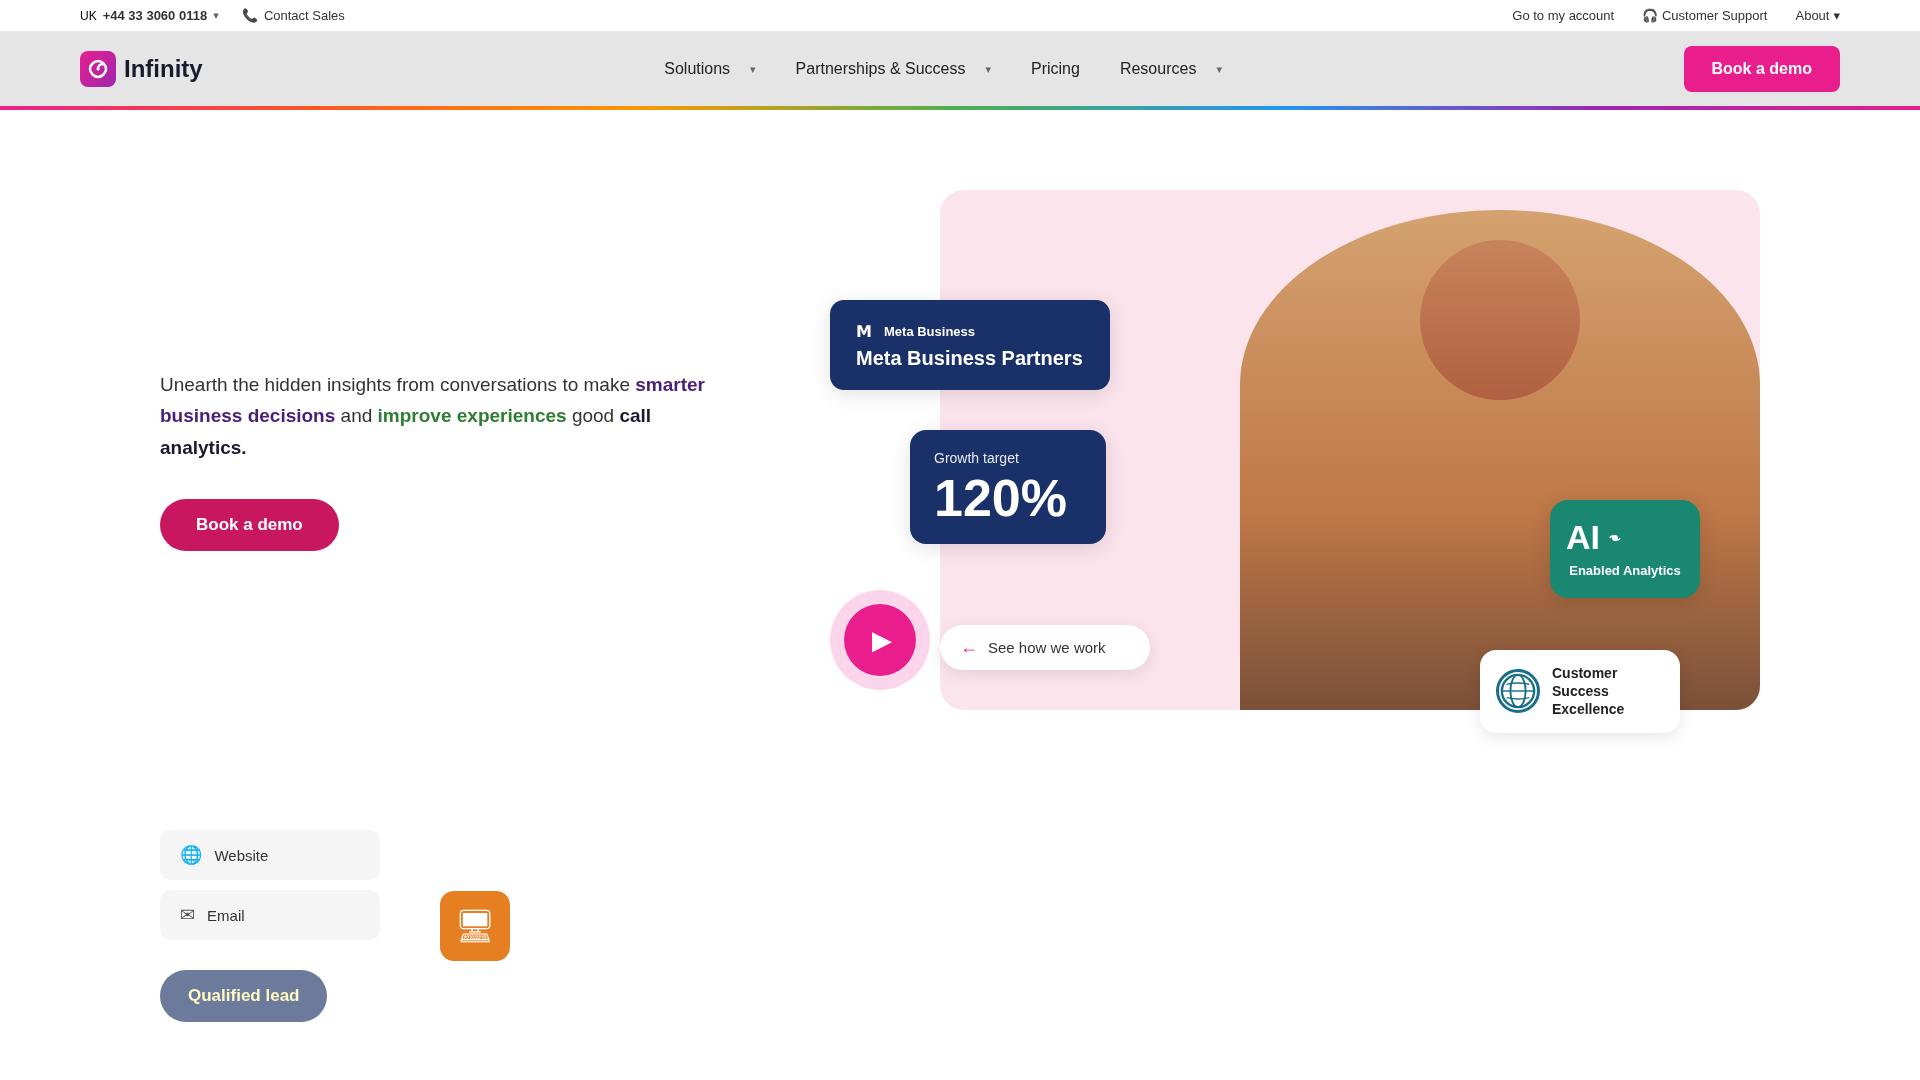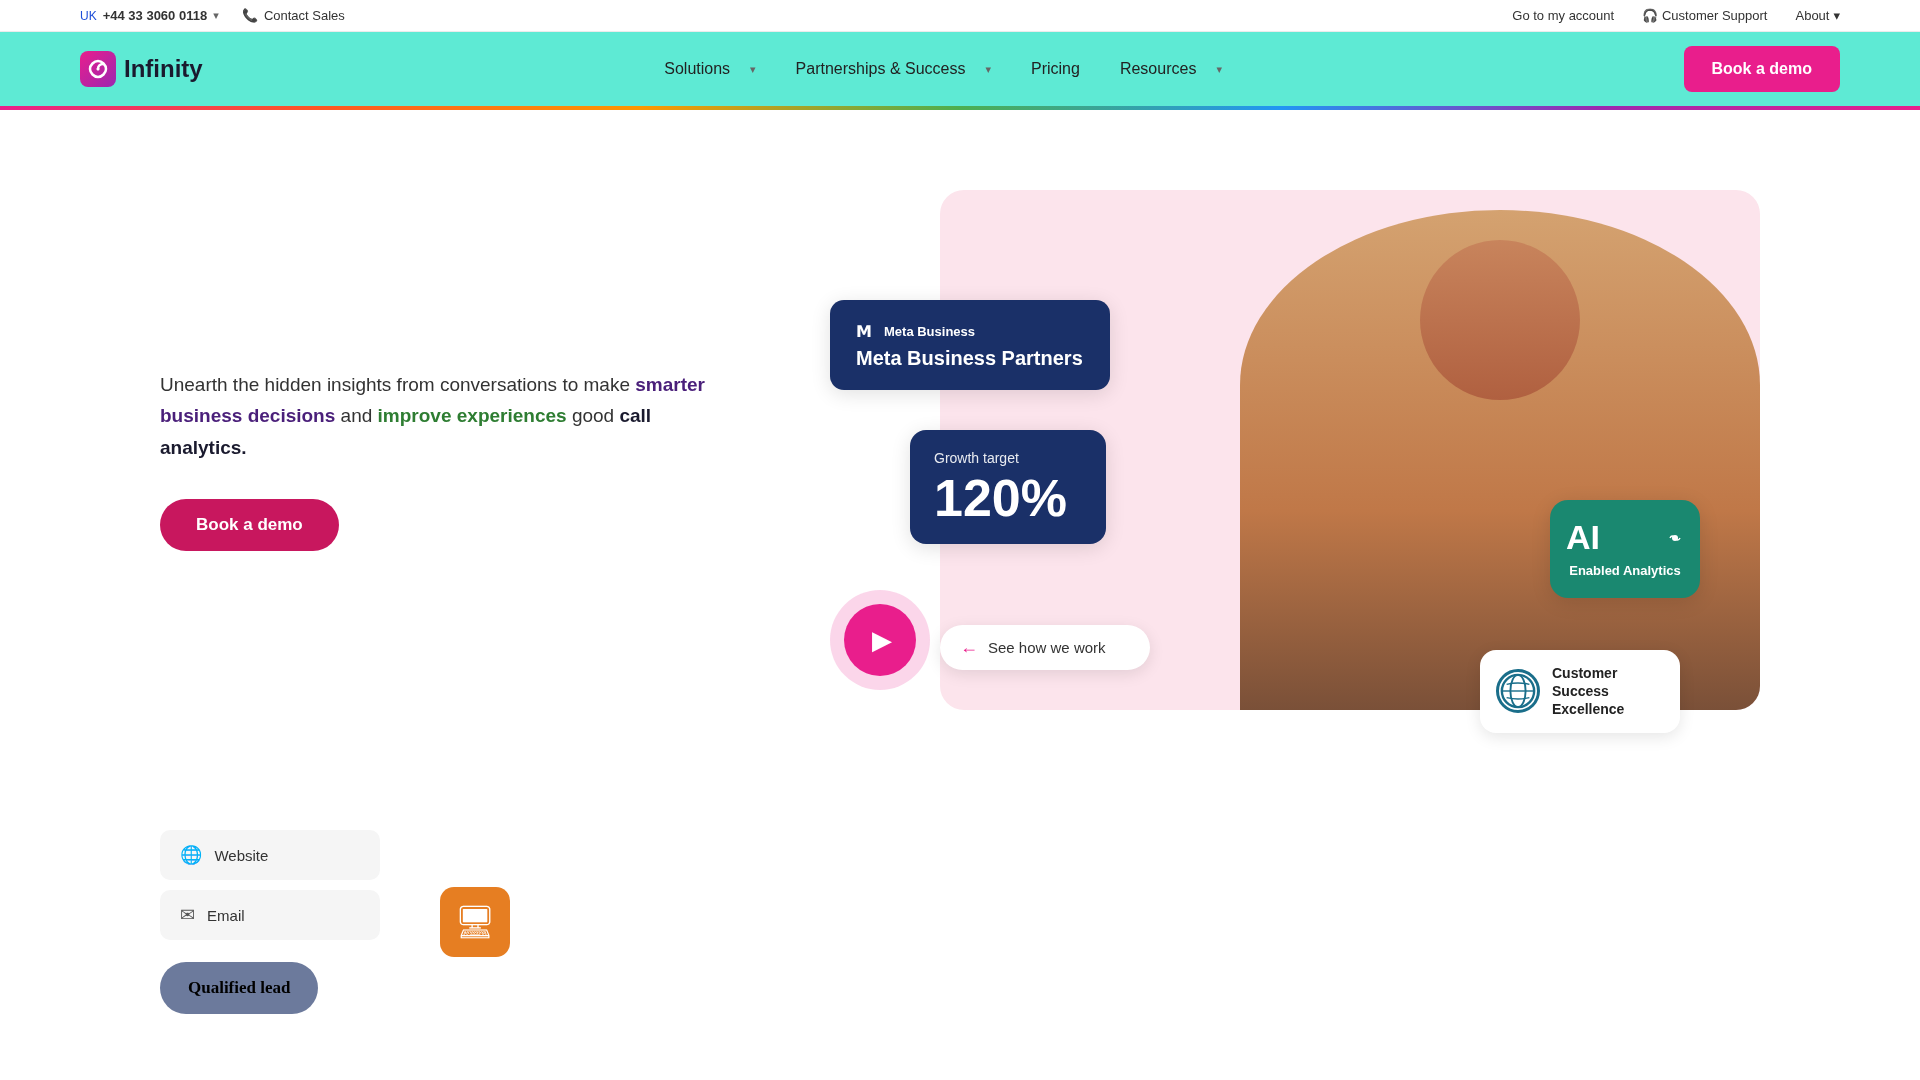--- a/index.html
+++ b/index.html
@@ -12,30 +12,30 @@
       padding: 8px 80px;
       display: flex;
       align-items: center;
       justify-content: space-between;
       font-size: 13px;
       color: #333;
     }
     .top-bar-left { display: flex; align-items: center; gap: 24px; }
     .top-bar-right { display: flex; align-items: center; gap: 28px; }
     .phone-section { display: flex; align-items: center; gap: 6px; font-weight: 500; }
-    .phone-flag { font-size: 12px; color: #1d4ed8; }
+    .phone-flag { font-size: 12px; color: #000000; }
     .phone-number { color: #333; font-weight: 600; }
     .phone-dropdown { color: #666; font-size: 11px; }
     .contact-sales { display: flex; align-items: center; gap: 5px; color: #333; cursor: pointer; }
     .top-bar-right a { color: #333; text-decoration: none; cursor: pointer; }
     .top-bar-right .about-link { display: flex; align-items: center; gap: 4px; }
 
     
     .main-nav {
-      background: #5eead4;
+      background: #e5e5e5;
       padding: 14px 80px;
       display: flex;
       align-items: center;
       justify-content: space-between;
       box-shadow: 0 1px 4px rgba(0,0,0,0.06);
     }
     .logo { display: flex; align-items: center; gap: 8px; text-decoration: none; }
     .logo-icon {
       width: 36px; height: 36px;
       background: linear-gradient(135deg, #e91e8c, #9c27b0);
@@ -211,21 +211,21 @@
 
     .card-ai {
       top: 350px; right: 40px;
       background: #1a8a7a;
       color: #fff;
       border-radius: 16px;
       padding: 16px 18px;
       width: 140px;
       text-align: center;
     }
-    .card-ai .ai-header { display: flex; align-items: center; gap: 6px; justify-content: space-between; margin-bottom: 6px; }
+    .card-ai .ai-header { display: flex; align-items: center; gap: 6px; justify-content: flex-start; margin-bottom: 6px; }
     .card-ai .ai-big { font-size: 32px; font-weight: 800; }
     .card-ai .ai-label { font-size: 13px; font-weight: 600; line-height: 1.3; }
 
     .card-cse {
       top: 460px; right: 80px;
       background: #fff;
       border-radius: 14px;
       padding: 14px 18px;
       width: 190px;
       display: flex; align-items: center; gap: 10px;
@@ -263,29 +263,28 @@
       gap: 12px;
       font-size: 15px;
       font-weight: 500;
       color: #333;
       width: 220px;
     }
     .channel-icon { font-size: 18px; color: #555; }
 
     .qualified-lead-card {
       background: #6c7a9c;
-      color: #000000;
+      color: #fef9c3;
       border-radius: 30px;
       padding: 16px 28px;
       font-size: 17px;
       font-weight: 600;
       display: inline-block;
       align-self: flex-start;
-      margin-top: 12px;
-      font-family: Liberation Serif, serif;
+      margin-top: 20px;
     }
 
     .bottom-right {
       display: flex;
       align-items: center;
       gap: 16px;
     }
     .screen-icon-card {
       background: #e67e22;
       border-radius: 14px;

